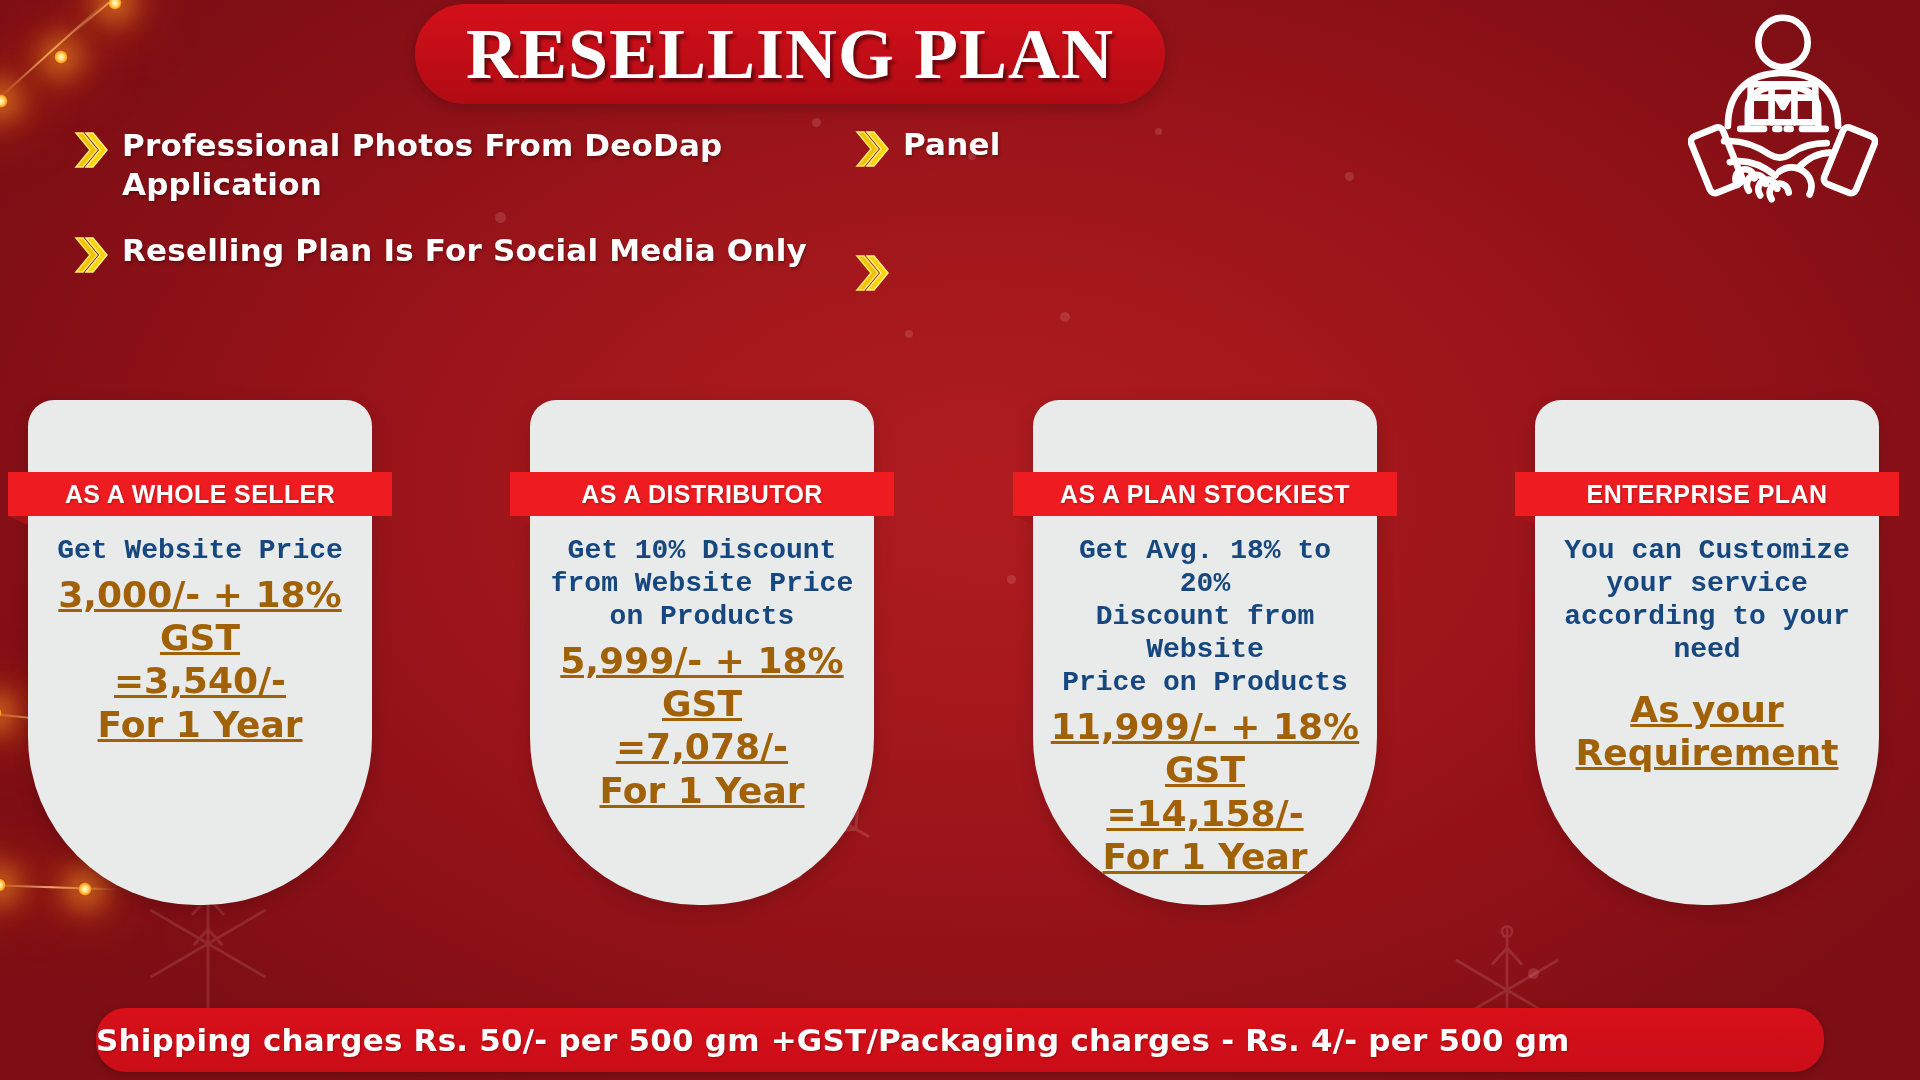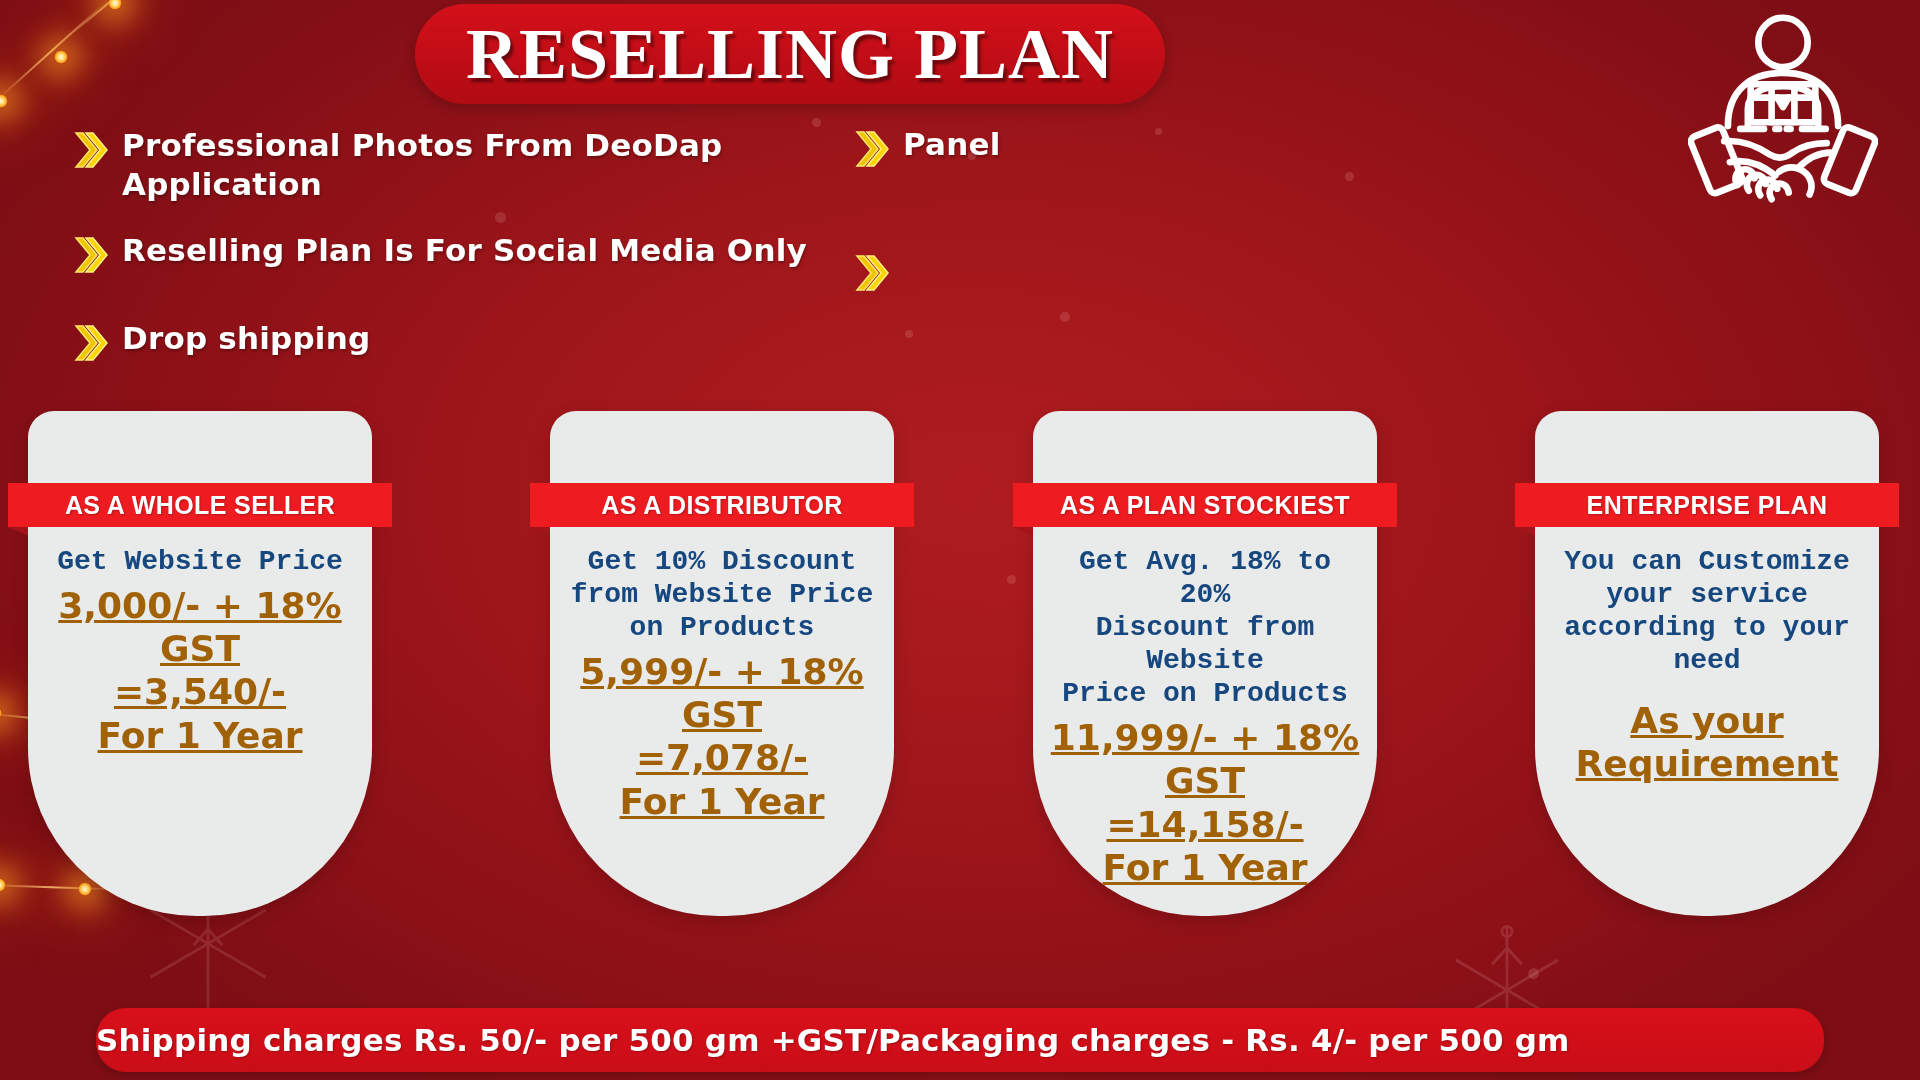--- a/index.html
+++ b/index.html
@@ -108,29 +108,29 @@
     color: #ffffff;
     letter-spacing: .2px;
     text-shadow: 1px 2px 3px rgba(0,0,0,0.30);
   }
 
   
   .cards { position: absolute; left: 0; top: 400px; width: 1920px; height: 520px; }
 
   .card {
     position: absolute;
-    top: 11px;
+    top: 0;
     width: 344px;
     height: 505px;
     background: #e9eaea;
     border-radius: 26px 26px 168px 168px;
     box-shadow: 0 6px 18px rgba(0,0,0,0.16);
   }
   .card:nth-of-type(1) { left: 28px; }
-  .card:nth-of-type(2) { left: 530px; margin-left: 20px; }
+  .card:nth-of-type(2) { left: 530px; }
   .card:nth-of-type(3) { left: 1033px; }
   .card:nth-of-type(4) { left: 1535px; }
 
   .ribbon {
     position: absolute;
     left: -20px;
     top: 72px;
     width: 384px;
     height: 44px;
     background: #ee1c20;
@@ -333,27 +333,20 @@
       </div>
 
       <div class="feature" style="margin-bottom:44px;">
         <svg class="chev" viewBox="0 0 34 40">
           <path d="M2 3 L16 20 L2 37 L9 37 L23 20 L9 3 Z" fill="#f0c400" stroke="#ffe86b" stroke-width="1.5"></path>
           <path d="M12 3 L26 20 L12 37 L19 37 L33 20 L19 3 Z" fill="#ffd400" stroke="#fff08a" stroke-width="1.5"></path>
         </svg>
         <div class="feat-label">Reselling Plan Is For Social Media Only</div>
       </div>
 
-      <div class="feature">
-        <svg class="chev" viewBox="0 0 34 40">
-          <path d="M2 3 L16 20 L2 37 L9 37 L23 20 L9 3 Z" fill="#f0c400" stroke="#ffe86b" stroke-width="1.5"></path>
-          <path d="M12 3 L26 20 L12 37 L19 37 L33 20 L19 3 Z" fill="#ffd400" stroke="#fff08a" stroke-width="1.5"></path>
-        </svg>
-        <div class="feat-label">Drop shipping</div>
-      </div>
 
     </div>
 
     <div class="feat-col right">
 
       <div class="feature" style="margin-bottom:80px;">
         <svg class="chev" viewBox="0 0 34 40">
           <path d="M2 3 L16 20 L2 37 L9 37 L23 20 L9 3 Z" fill="#f0c400" stroke="#ffe86b" stroke-width="1.5"></path>
           <path d="M12 3 L26 20 L12 37 L19 37 L33 20 L19 3 Z" fill="#ffd400" stroke="#fff08a" stroke-width="1.5"></path>
         </svg>

